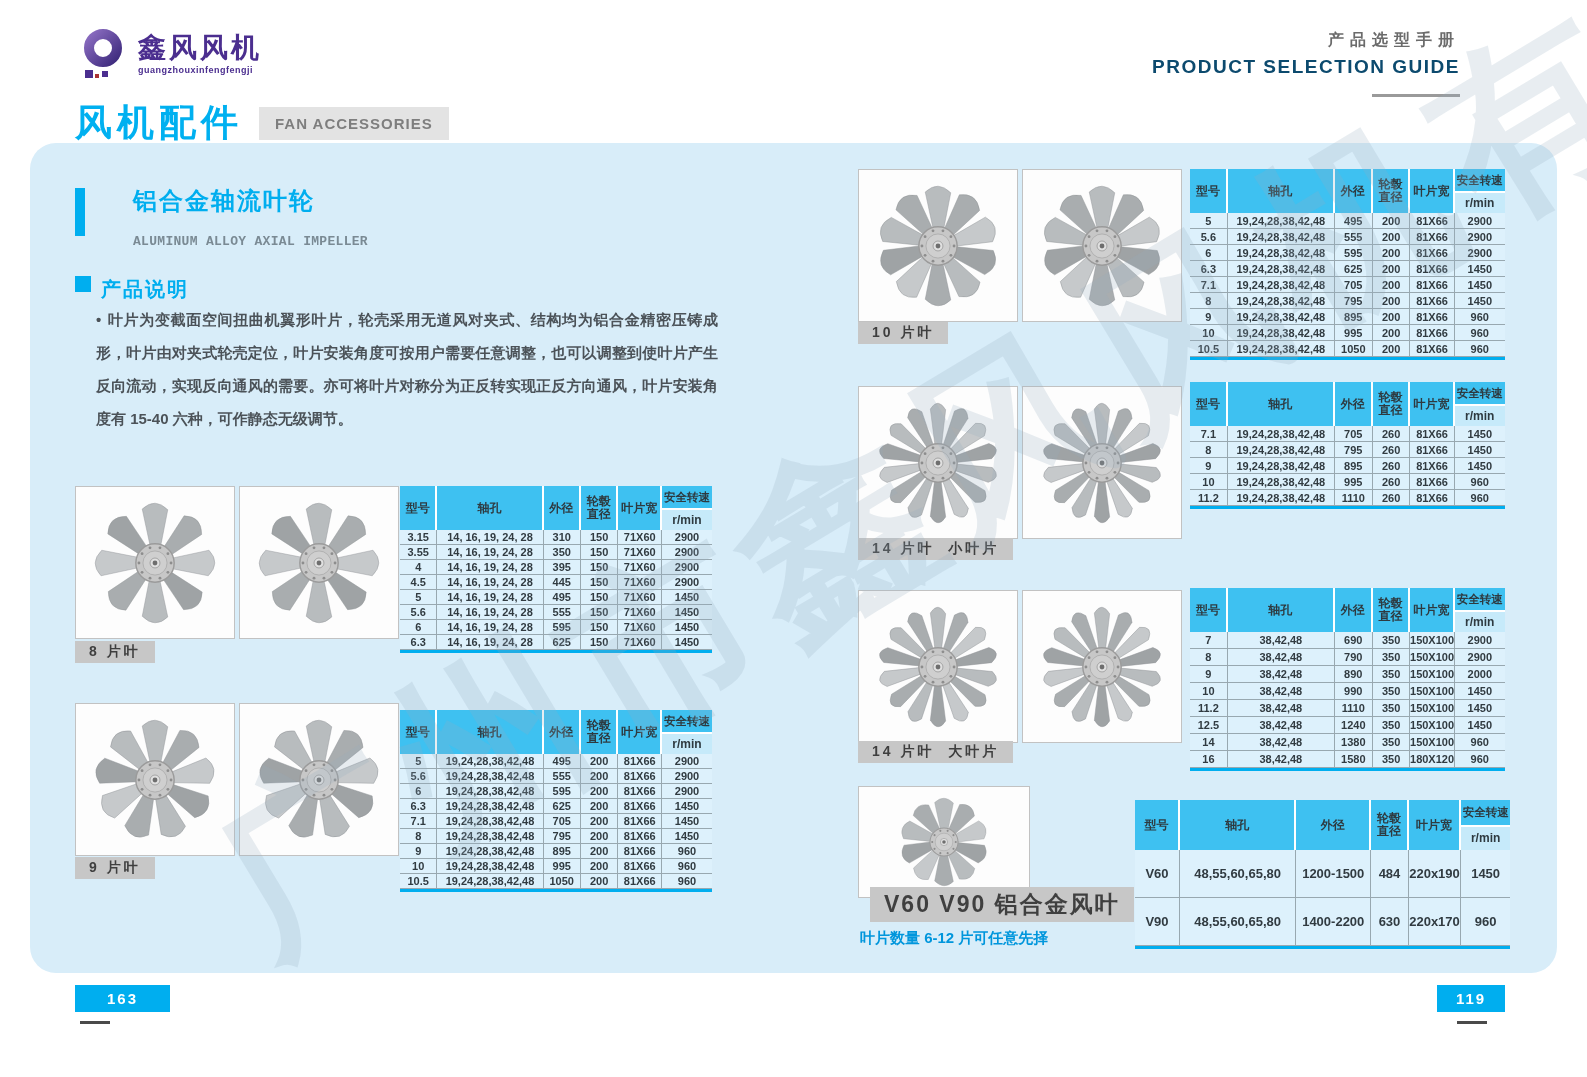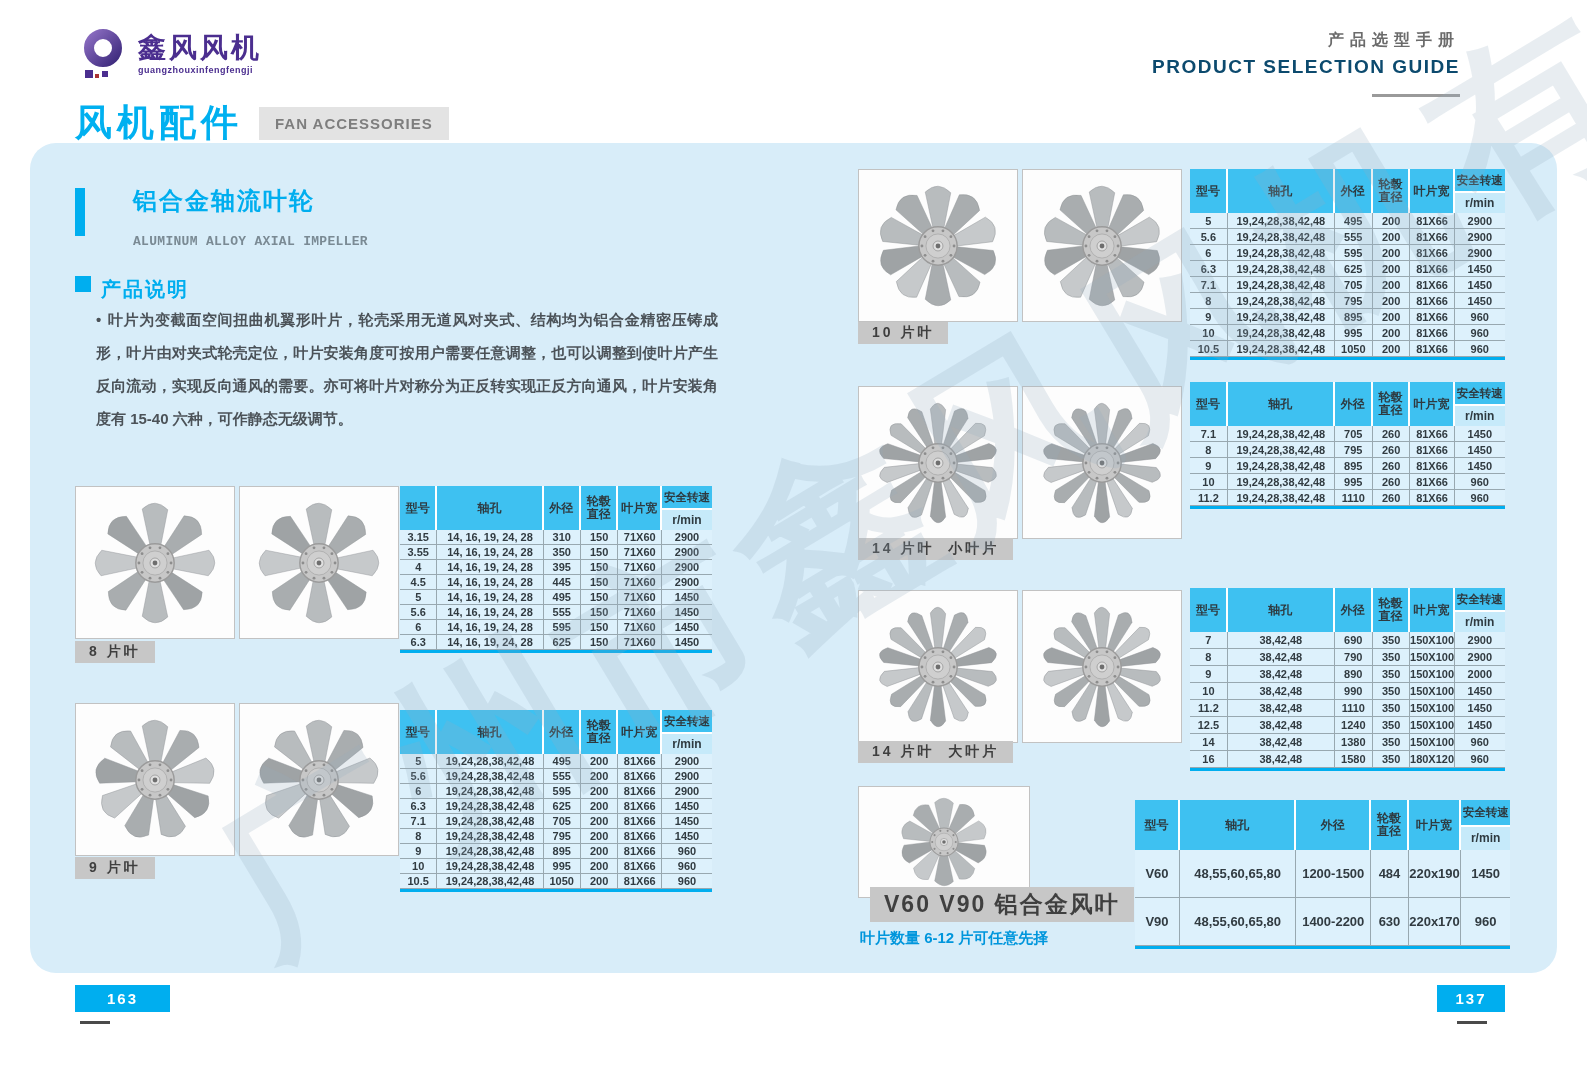--- a/index.html
+++ b/index.html
@@ -802,16 +802,16 @@
       <div class="cell">V90</div>
       <div class="cell">48,55,60,65,80</div>
       <div class="cell">1400-2200</div>
       <div class="cell">630</div>
       <div class="cell">220x170</div>
       <div class="cell last">960</div>
     </div>
 
   <div class="page-badge badge-left">163</div>
   <div class="badge-dash dash-left"></div>
-  <div class="page-badge badge-right">137</div>
+  <div class="page-badge badge-right">119</div>
   <div class="badge-dash dash-right"></div>
 
 </div>
 
 </body></html>

